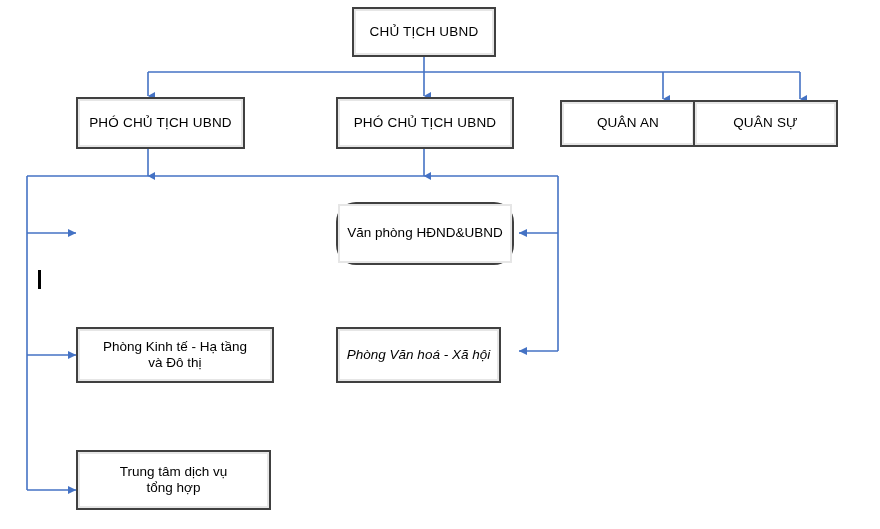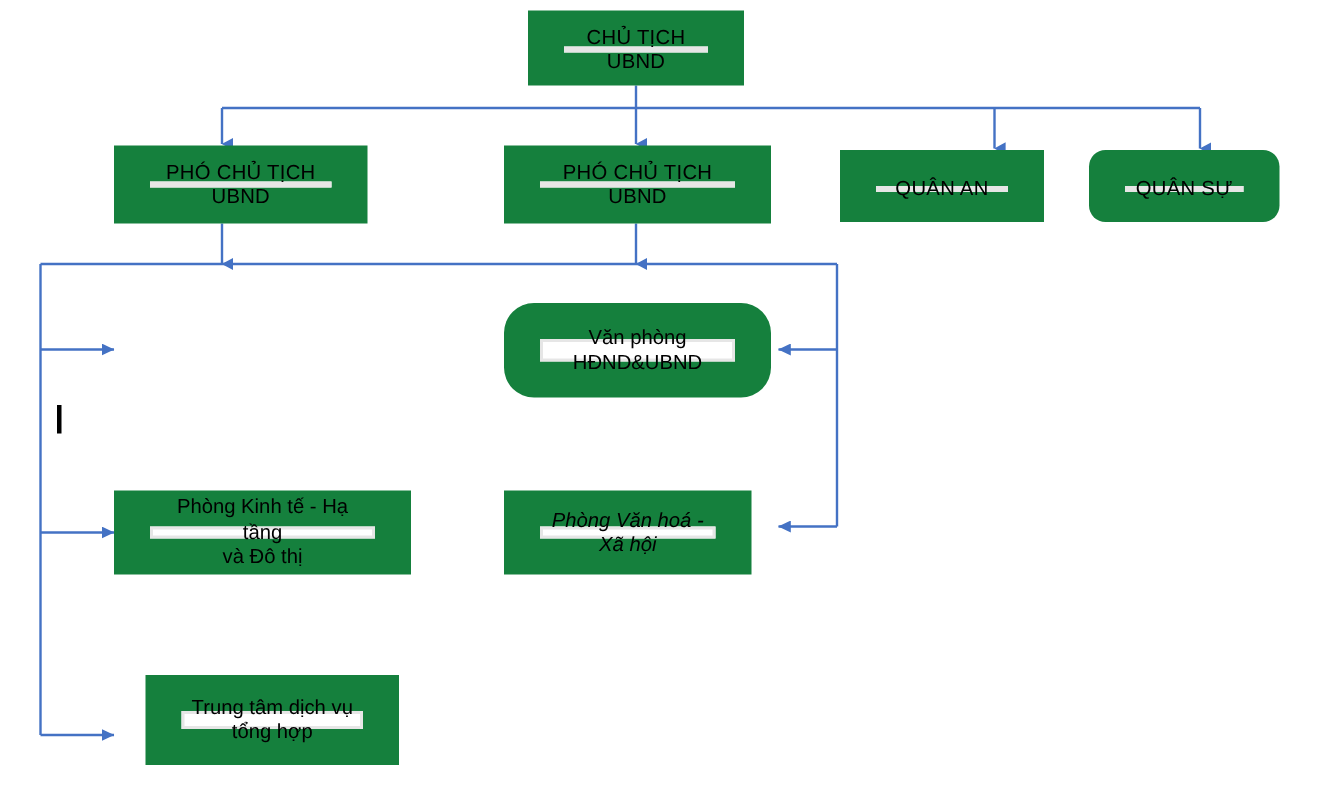--- a/index.html
+++ b/index.html
@@ -24,22 +24,22 @@
     top: 0;
     width: 880px;
     height: 529px;
     pointer-events: none;
   }
 
   
   .node {
     position: absolute;
     box-sizing: border-box;
-    background: #15803d;          
-    padding: 24px;
+    background: #404040;          
+    padding: 2px;
     z-index: 2;
   }
   .node > .inner {
     box-sizing: border-box;
     width: 100%;
     height: 100%;
     background: #ffffff;
     border: 2px solid #e6e6e6;    
     display: flex;
     align-items: center;
@@ -130,35 +130,35 @@
       <span class="label">PHÓ CHỦ TỊCH UBND</span>
     </div>
   </div>
 
   <div class="node caps" style="left:560px; top:100px; width:136px; height:47px;">
     <div class="inner">
       <span class="label">QUÂN AN</span>
     </div>
   </div>
 
-  <div class="node caps" style="left:726px; top:100px; width:127px; height:47px;border-radius:11px;">
+  <div class="node caps" style="left:693px; top:100px; width:145px; height:47px;">
     <div class="inner">
       <span class="label">QUÂN SỰ</span>
     </div>
   </div>
 
 
   <div class="node sent" style="left:76px; top:327px; width:198px; height:56px;">
     <div class="inner">
       <span class="label">Phòng Kinh tế - Hạ tầng
 và Đô thị</span>
     </div>
   </div>
 
-  <div class="node sent" style="left:76px; top:450px; width:169px; height:60px;margin-left:21px;">
+  <div class="node sent" style="left:76px; top:450px; width:195px; height:60px;">
     <div class="inner">
       <span class="label">Trung tâm dịch vụ
 tổng hợp</span>
     </div>
   </div>
 
   <div class="node sent" style="left:336px; top:202px; width:178px; height:63px;border-radius:20px;">
     <div class="inner">
       <span class="label">Văn phòng  HĐND&amp;UBND</span>
     </div>

